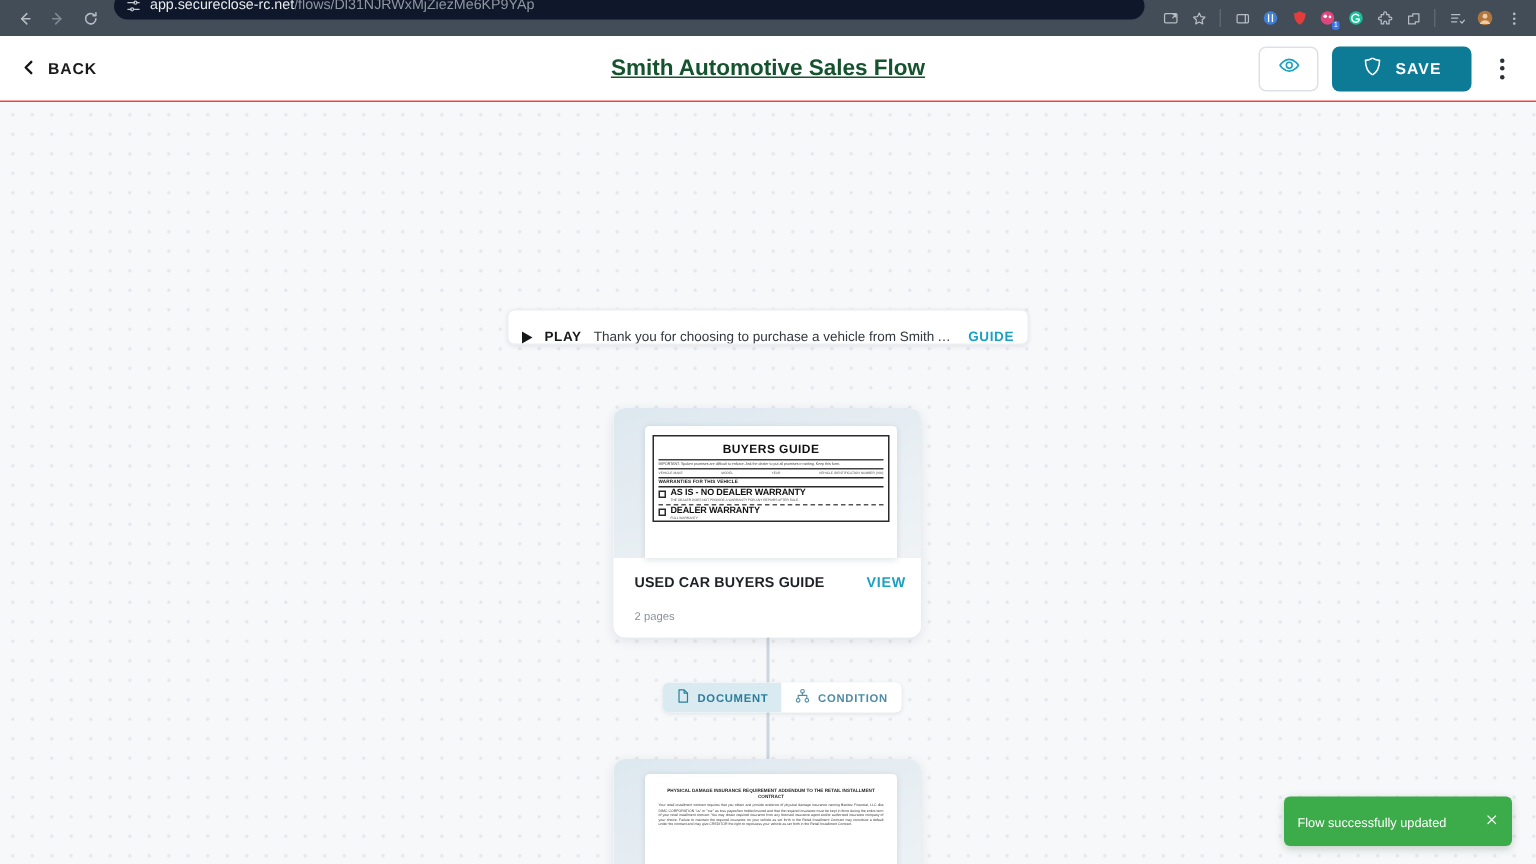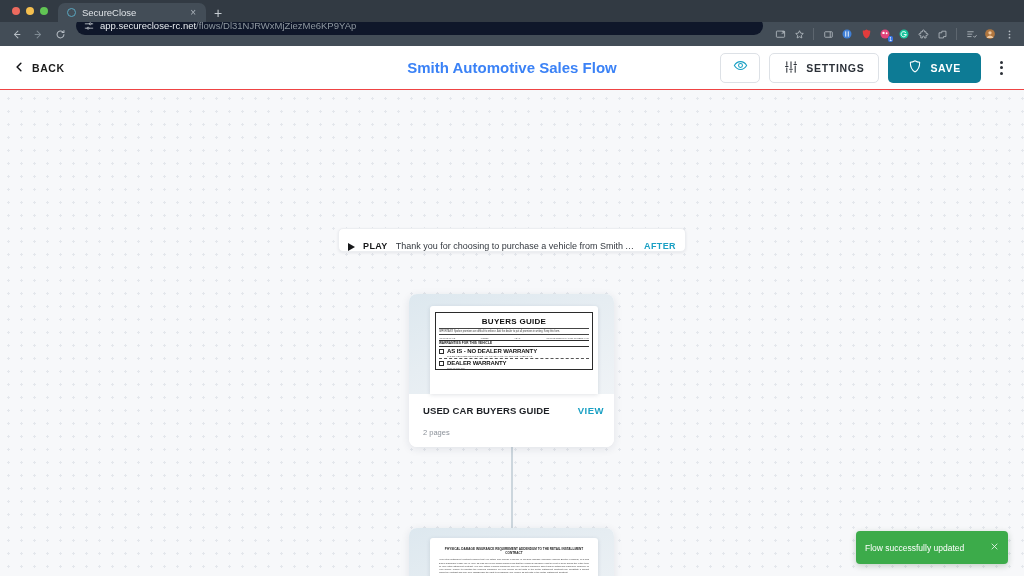--- a/index.html
+++ b/index.html
@@ -95,22 +95,23 @@
     flex: 0 0 44px;
     position: relative; z-index: 5; gap: 32px;
   }
   .back-btn { display: flex; align-items: center; gap: 7px; color: #1a1a1a; }
   .back-chev { font-size: 13px; font-weight: 700; line-height: 1; }
   .back-label { font-size: 10.5px; font-weight: 700; letter-spacing: 0.6px; }
 
   .flow-title {
     position: absolute; left: 0; right: 0;
     text-align: center;
-    font-size: 15px; font-weight: 700; color: #3b82f6;
+    font-size: 15px; font-weight: 700; color: #14532d;
     pointer-events: none;
+    text-decoration: underline;
   }
 
   .header-actions { margin-left: auto; display: flex; align-items: center; gap: 9px; z-index: 2; }
   .btn-eye {
     width: 40px; height: 30px;
     border: 1px solid #dde1e6; border-radius: 5px;
     background: #fff; display: flex; align-items: center; justify-content: center;
   }
   .btn-settings {
     height: 30px; padding: 0 14px;
@@ -252,33 +253,20 @@
     box-shadow: 0 2px 6px rgba(20,60,25,0.22);
   }
   .toast-txt { flex: 1; font-size: 8.5px; color: #fff; }
   .toast-x { color: #e6f5e8; font-size: 10px; line-height: 1; }
 </style>
 </head>
 <body>
 
 <div class="browser">
 
-  <div class="tabstrip">
-    <div class="traffic">
-      <span class="dot r"></span>
-      <span class="dot y"></span>
-      <span class="dot g"></span>
-    </div>
-    <div class="tab">
-      <span class="tab-fav"></span>
-      <span class="tab-title">SecureClose</span>
-      <span class="tab-close">×</span>
-    </div>
-    <span class="newtab">+</span>
-  </div>
 
   <div class="toolbar">
     <span class="nav-btn">
       <svg width="11" height="11" viewBox="0 0 16 16" fill="none" stroke="currentColor" stroke-width="1.5">
           <path d="M10 3L5 8l5 5" stroke-linecap="round" stroke-linejoin="round"></path>
           <path d="M5 8h8" stroke-linecap="round"></path>
         </svg>
     </span>
     <span class="nav-btn dim">
       <svg width="11" height="11" viewBox="0 0 16 16" fill="none" stroke="currentColor" stroke-width="1.5">
@@ -398,29 +386,20 @@
     <div class="header-actions">
       <div class="btn-eye">
         <span>
           <svg width="15" height="15" viewBox="0 0 20 20" fill="none" stroke="#1aa0c4" stroke-width="1.4">
             <path d="M1.8 10S4.8 4.8 10 4.8 18.2 10 18.2 10 15.2 15.2 10 15.2 1.8 10 1.8 10z"></path>
             <circle cx="10" cy="10" r="2.6"></circle>
           </svg>
         </span>
       </div>
 
-      <div class="btn-settings">
-        <span>
-          <svg width="14" height="14" viewBox="0 0 20 20" fill="none" stroke="#2c3138" stroke-width="1.5" stroke-linecap="round">
-            <path d="M4 2.5v5M4 11.5v6M10 2.5v9M10 15.5v2M16 2.5v2M16 8.5v9"></path>
-            <path d="M2.2 9.3h3.6M8.2 13.3h3.6M14.2 6.3h3.6"></path>
-          </svg>
-        </span>
-        <span>SETTINGS</span>
-      </div>
 
       <div class="btn-save">
         <span>
           <svg width="14" height="15" viewBox="0 0 20 20" fill="none" stroke="#ffffff" stroke-width="1.5" stroke-linejoin="round">
             <path d="M10 1.8c2.4 1.6 4.9 2.1 6.7 2.1 0 6.7-1.7 11-6.7 13.9"></path>
             <path d="M10 1.8C7.6 3.4 5.1 3.9 3.3 3.9c0 6.7 1.7 11 6.7 13.9"></path>
           </svg>
         </span>
         <span>SAVE</span>
       </div>
@@ -432,21 +411,21 @@
       </div>
     </div>
   </div>
 
   <div class="canvas">
 
     <div class="playbar">
       <span class="play-tri"></span>
       <span class="play-label">PLAY</span>
       <span class="play-msg">Thank you for choosing to purchase a vehicle from Smith Automotive! Pleas…</span>
-      <span class="play-edit">AFTER</span>
+      <span class="play-edit">GUIDE</span>
     </div>
 
     <div class="connector"></div>
 
     <div class="node node-a">
       <div class="node-preview">
         <div class="paper">
           <div class="bg-doc">
             <div class="bg-title">BUYERS GUIDE</div>
             <div class="bg-rule"></div>
@@ -475,20 +454,42 @@
       </div>
       <div class="node-body">
         <div class="node-row">
           <span class="node-title">USED CAR BUYERS GUIDE</span>
           <span class="node-view">VIEW</span>
         </div>
         <div class="node-meta">2 pages</div>
       </div>
     </div>
 
+    <div class="toggle-group">
+      <div class="tg-btn active">
+        <span>
+          <svg width="9" height="10" viewBox="0 0 14 16" fill="none" stroke="#2a7e99" stroke-width="1.3" stroke-linejoin="round">
+            <path d="M2.5 1.5h5.5L11.5 5v9.5h-9z"></path>
+              <path d="M8 1.5V5h3.5"></path>
+          </svg>
+        </span>
+        <span>DOCUMENT</span>
+      </div>
+      <div class="tg-btn inactive">
+        <span>
+          <svg width="10" height="10" viewBox="0 0 16 16" fill="none" stroke="#4e8ca3" stroke-width="1.2">
+            <circle cx="8" cy="3" r="1.9"></circle>
+              <circle cx="3.4" cy="12.6" r="1.9"></circle>
+              <circle cx="12.6" cy="12.6" r="1.9"></circle>
+            <path d="M8 4.9v2.4M3.4 10.7V7.3h9.2v3.4" stroke-linecap="round" stroke-linejoin="round"></path>
+          </svg>
+        </span>
+        <span>CONDITION</span>
+      </div>
+    </div>
 
     <div class="node node-b">
       <div class="node-preview">
         <div class="paper">
           <div>
             <div class="cpi-title">PHYSICAL DAMAGE INSURANCE REQUIREMENT ADDENDUM TO THE RETAIL INSTALLMENT CONTRACT</div>
             <div class="cpi-p">Your retail installment contract requires that you obtain and provide evidence of physical damage insurance naming Benitez Financial, LLC dba DIMC CORPORATION "us" or "our" as loss payee/lien holder/insured and that the required insurance must be kept in force during the entire term of your retail installment contract. You may obtain required insurance from any licensed insurance agent and/or authorized insurance company of your choice. Failure to maintain the required insurance on your vehicle as set forth in the Retail Installment Contract may constitute a default under the contract and may give CREDITOR the right to repossess your vehicle as set forth in the Retail Installment Contract.</div>
 
           </div>
         </div>

